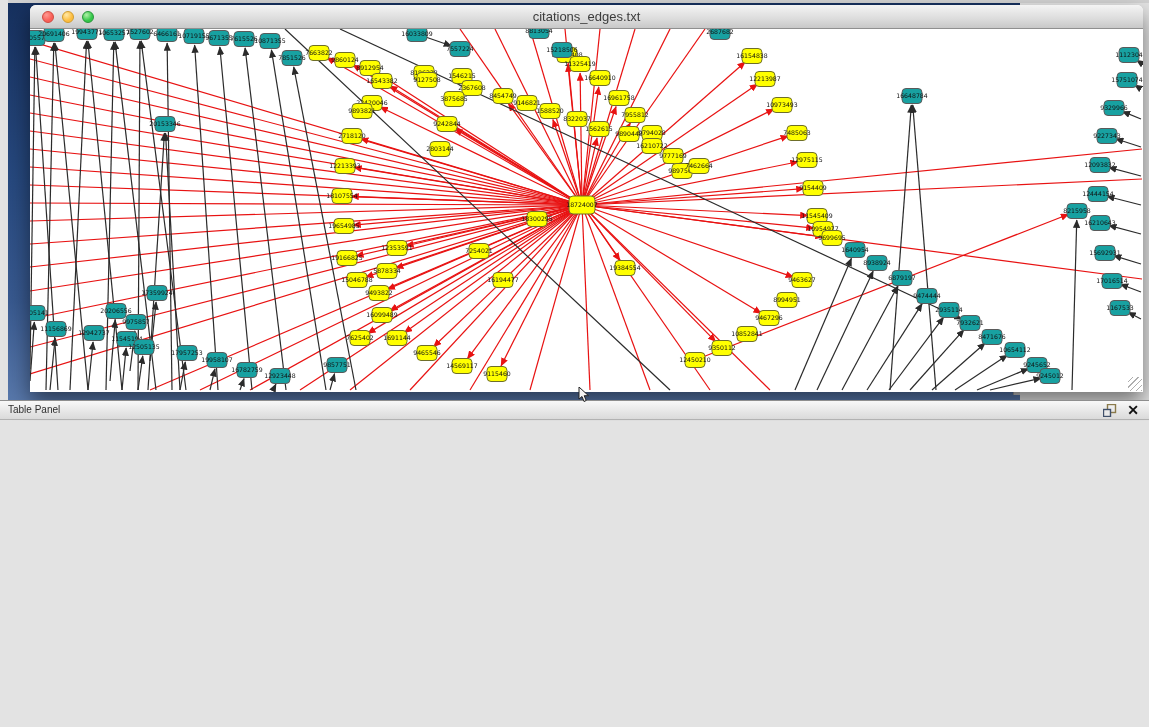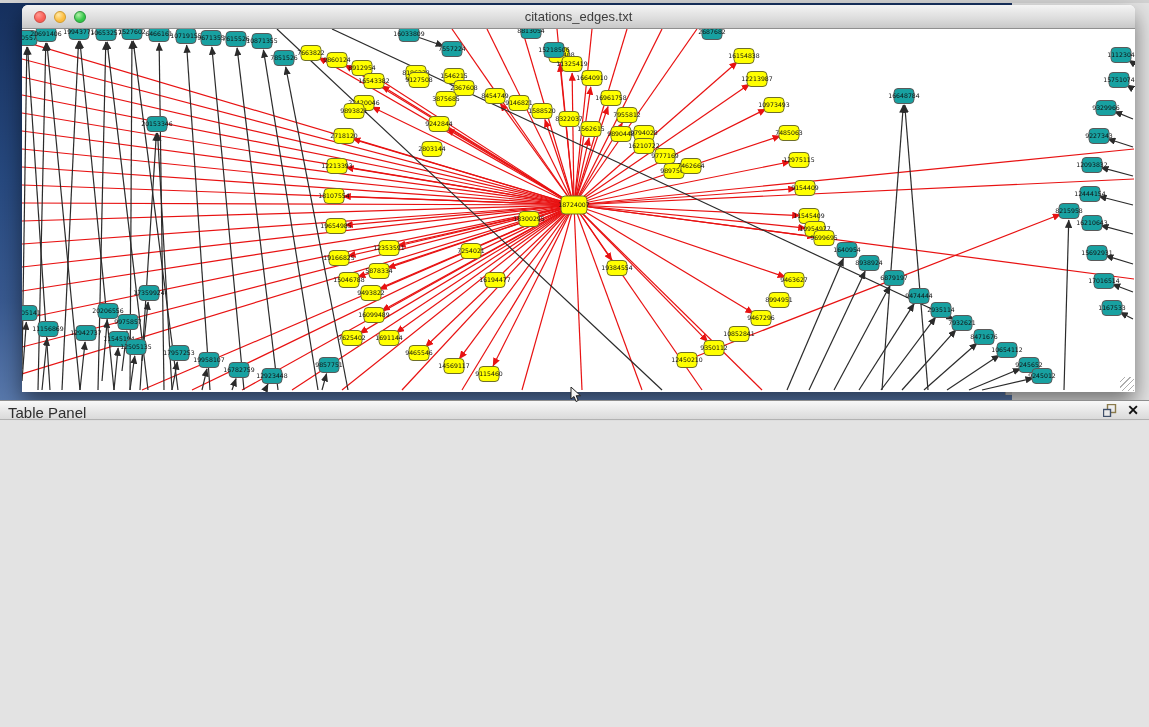--- a/index.html
+++ b/index.html
@@ -1,21 +1,21 @@
 <!DOCTYPE html>
 <html><head>
 <meta charset="utf-8">
 <style>
   * { margin:0; padding:0; box-sizing:border-box; }
   html,body { width:1149px; height:727px; overflow:hidden; }
   body { font-family:"Liberation Sans", sans-serif; background:#e3e3e3; position:relative; }
   #app { position:absolute; inset:0; width:1149px; height:727px; }
 
   
-  .net-area { position:absolute; left:0; top:0; width:1012px; height:400px;
+  .net-area { position:absolute; left:8px; top:0; width:1012px; height:400px;
     background:linear-gradient(180deg,#16305e 0%, #27497f 45%, #38598f 75%, #5878ab 100%); }
   .net-topstrip { position:absolute; left:0; top:0; width:1149px; height:3px; background:#d2d2d2; }
   .net-rightstrip { position:absolute; right:0; top:40px; width:7px; height:355px; background:#c9c9c9; border-left:1px solid #9c9c9c; }
 
   
   .net-window { position:absolute; left:22px; top:5px; width:1113px; height:387px;
     border-radius:6px 6px 0 0; box-shadow:0 10px 22px rgba(0,0,0,.5); background:#fff; }
   .titlebar { position:absolute; left:0; top:0; right:0; height:24px;
     background:linear-gradient(180deg,#f4f4f4,#dcdcdc 60%,#c8c8c8);
     border-bottom:1px solid #8f8f8f; border-radius:6px 6px 0 0; }
@@ -29,21 +29,21 @@
   .net-content { position:absolute; left:0; top:24px; width:1113px; height:363px; background:#fff; overflow:hidden; }
   .grip { position:absolute; right:1px; bottom:1px; width:14px; height:14px;
     background:repeating-linear-gradient(135deg, transparent 0 3px, #9a9a9a 3px 4px); opacity:.8; }
 
   
   .cursor { position:absolute; left:570px; top:387px; z-index:60; }
 
   
   .tp-header { position:absolute; left:0; top:400px; width:1149px; height:20px;
     background:linear-gradient(180deg,#f8f8f8,#dadada); border-top:1px solid #8e8e8e; border-bottom:1px solid #b2b2b2; }
-  .tp-title { position:absolute; left:8px; top:3px; font-size:15px; color:#2e2e2e; }
+  .tp-title { position:absolute; left:8px; top:3px; font-size:10px; color:#2e2e2e; }
   .tp-header-icons { position:absolute; right:10px; top:2px; display:flex; gap:10px; align-items:center; }
   .tp-close { font-size:14px; font-weight:bold; color:#111; line-height:14px; cursor:default; }
 
   .tp-body { position:absolute; left:0; top:421px; width:1149px; height:306px; background:#e3e3e3; }
 </style>
 </head>
 <body>
 
 <div id="app">
 

